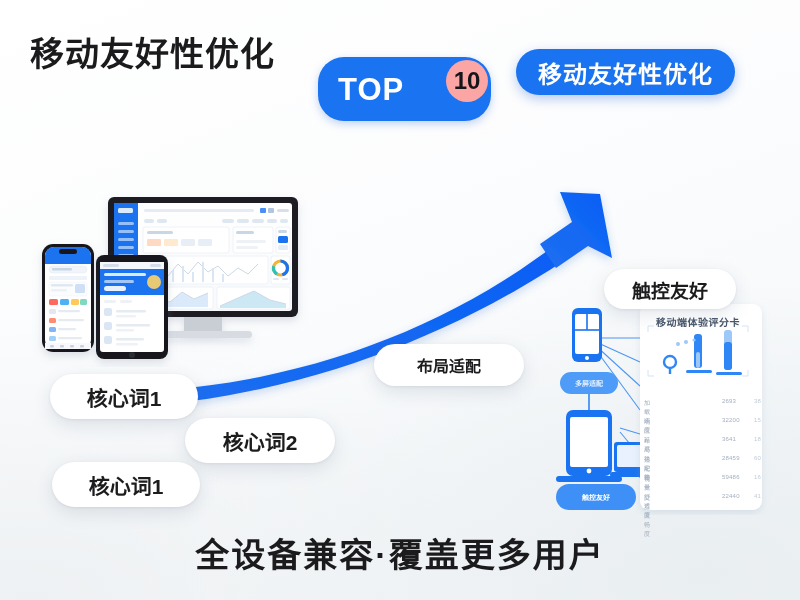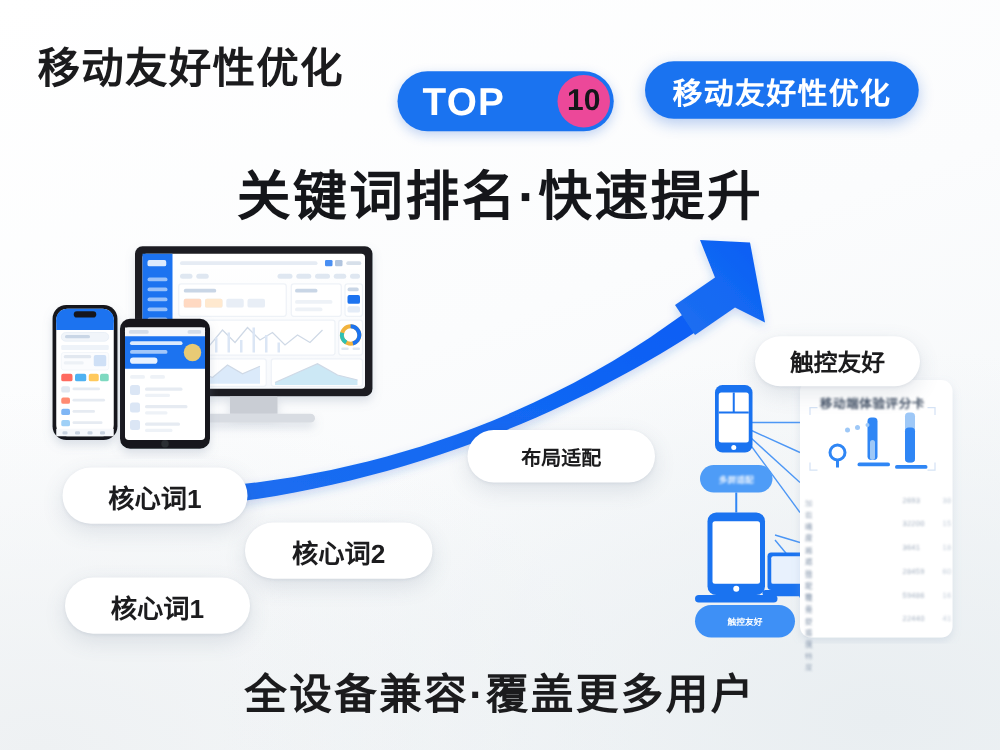--- a/index.html
+++ b/index.html
@@ -18,33 +18,33 @@
   }
   
   .hdr-kicker{
     position:absolute;left:30px;top:27px;
     font-size:34px;font-weight:bold;color:#1b1b1d;letter-spacing:1px;
     text-shadow:0 1px 0 rgba(255,255,255,.7);
     white-space:nowrap;
   }
   .top-badge{
     position:absolute;left:318px;top:57px;
-    height:48px;width:173px;border-radius:26px;
+    height:64px;width:173px;border-radius:26px;
     background:#1a73f0;
     display:flex;align-items:center;
     box-shadow:0 3px 9px rgba(20,90,210,.26);
   }
   .top-badge .tb-label{
     color:#ffffff;font-size:31px;font-weight:bold;letter-spacing:1px;
     margin-left:20px;line-height:1;
   }
   .top-badge .tb-circle{
     position:absolute;right:3px;top:3px;
     width:42px;height:42px;border-radius:50%;
-    background:#ec4899;
+    background:#fca5a5;
     display:flex;align-items:center;justify-content:center;
     color:#15161a;font-size:24px;font-weight:bold;
   }
   .hdr-pill{
     position:absolute;left:516px;top:49px;
     height:46px;border-radius:24px;
     background:#1a73f0;
     display:flex;align-items:center;justify-content:center;
     padding:0 22px;
     color:#ffffff;font-size:24px;font-weight:bold;letter-spacing:1px;
@@ -62,21 +62,21 @@
   
   .arrow{position:absolute;left:0;top:150px;width:800px;height:300px;}
   
   .card{
     position:absolute;border-radius:60px;background:#ffffff;
     display:flex;align-items:center;justify-content:center;
     color:#1c1c1e;font-weight:bold;
     box-shadow:0 6px 18px rgba(70,90,120,.14), 0 1px 3px rgba(70,90,120,.10);
   }
   #card-kw1{left:50px;top:374px;width:148px;height:45px;font-size:21px;}
-  #card-kw2{left:196px;top:418px;width:150px;height:45px;font-size:21px;}
+  #card-kw2{left:185px;top:418px;width:150px;height:45px;font-size:21px;}
   #card-kw3{left:52px;top:462px;width:148px;height:45px;font-size:21px;}
   #card-layout{left:374px;top:344px;width:150px;height:42px;font-size:16px;}
   #card-touch{left:604px;top:269px;width:132px;height:40px;font-size:19px;}
   
   .devices{position:absolute;left:32px;top:192px;width:300px;height:175px;}
   .screenline{fill:none;stroke:#cfd9e6;stroke-width:1;}
   
   .diagram{position:absolute;left:548px;top:300px;width:250px;height:215px;}
   .dlabel{
     font-size:7px;font-weight:bold;fill:#ffffff;
@@ -391,21 +391,20 @@
 
   <div class="hdr-kicker">移动友好性优化</div>
 
   <div class="top-badge">
     <span class="tb-label">TOP</span>
     <span class="tb-circle">10</span>
   </div>
 
   <div class="hdr-pill">移动友好性优化</div>
 
-  <div class="hdr-title">关键词排名·快速提升</div>
 
   <div class="card" id="card-kw1">核心词1</div>
   <div class="card" id="card-kw2">核心词2</div>
   <div class="card" id="card-kw3">核心词1</div>
   <div class="card" id="card-layout">布局适配</div>
   <div class="card" id="card-touch">触控友好</div>
 
   <div class="footline">全设备兼容·覆盖更多用户</div>
 
 </div>

